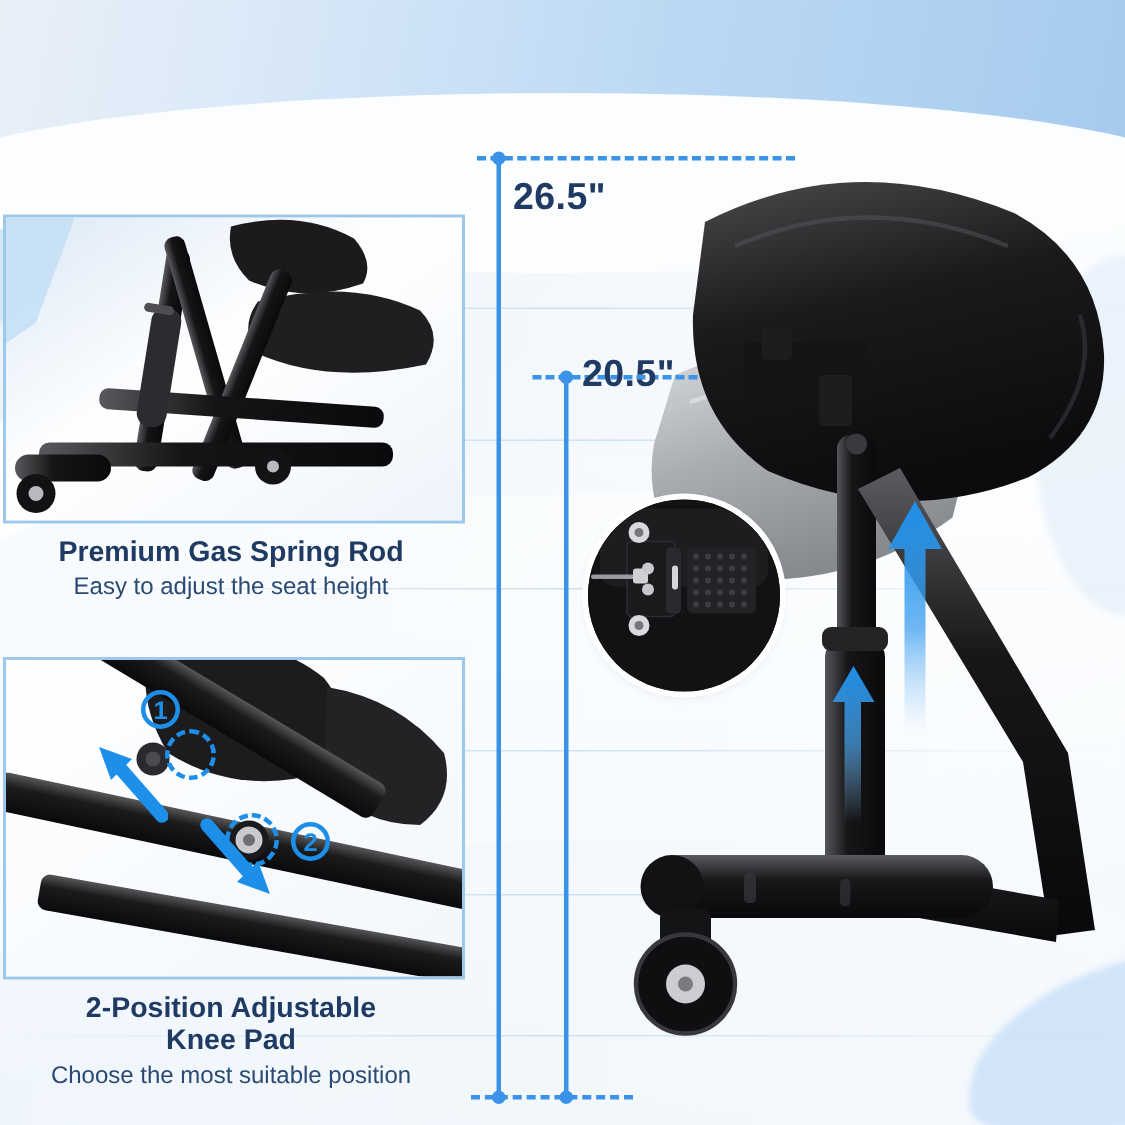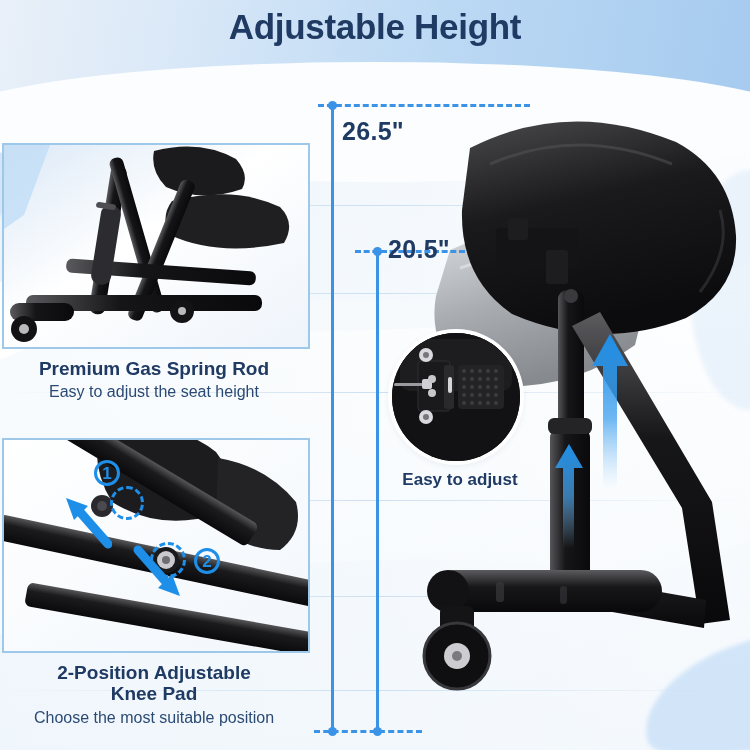--- a/index.html
+++ b/index.html
@@ -83,21 +83,20 @@
   <div class="bg-line" style="left:0;top:293px;width:750px;"></div>
   <div class="bg-line" style="left:0;top:392px;width:750px;"></div>
   <div class="bg-line" style="left:0;top:500px;width:750px;"></div>
   <div class="bg-line" style="left:0;top:596px;width:750px;"></div>
   <div class="bg-line" style="left:0;top:690px;width:750px;"></div>
 
   <div class="header">
     <div class="header-curve"></div>
   </div>
   <div class="header-text">
-    <h1 class="title">Adjustable Height</h1>
   </div>
 
   <div class="prod" style="left:300px;top:100px;width:450px;height:650px;">
     <svg width="450" height="650" viewBox="0 0 450 650">
       <defs>
         <linearGradient id="seatG" x1="0" y1="0" x2="0.3" y2="1">
           <stop offset="0" stop-color="#4a4a4d"></stop>
             <stop offset=".45" stop-color="#1a1a1c"></stop>
             <stop offset="1" stop-color="#0c0c0e"></stop>
         </linearGradient>
@@ -341,15 +340,14 @@
       <rect x="56" y="44" width="4" height="16" rx="2" fill="#d5d5da"></rect>
 
       <circle cx="34" cy="22" r="7" fill="#d9d9de"></circle>
         <circle cx="34" cy="22" r="3" fill="#76767c"></circle>
       <circle cx="34" cy="84" r="7" fill="#d9d9de"></circle>
         <circle cx="34" cy="84" r="3" fill="#76767c"></circle>
       <circle cx="40" cy="46" r="4" fill="#c7c7cc"></circle>
       <circle cx="40" cy="60" r="4" fill="#c7c7cc"></circle>
     </svg>
   </div>
-  <div class="inset-cap">Easy to adjust</div>
 
 </div>
 
 </body></html>

